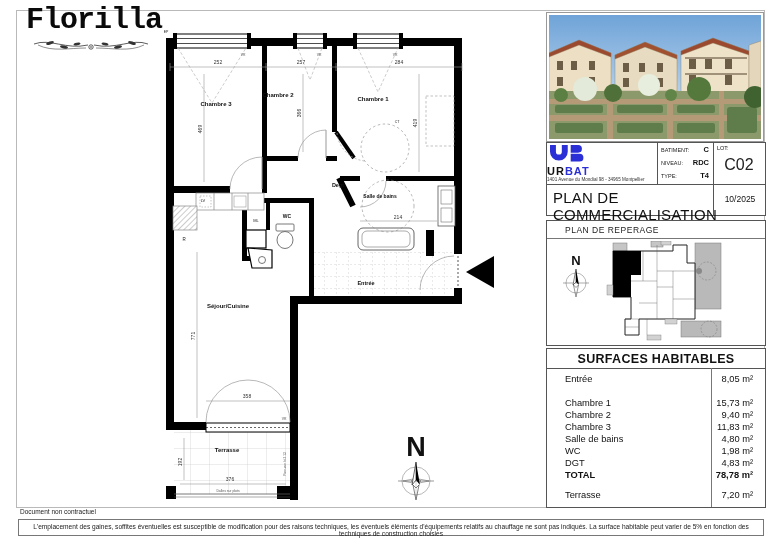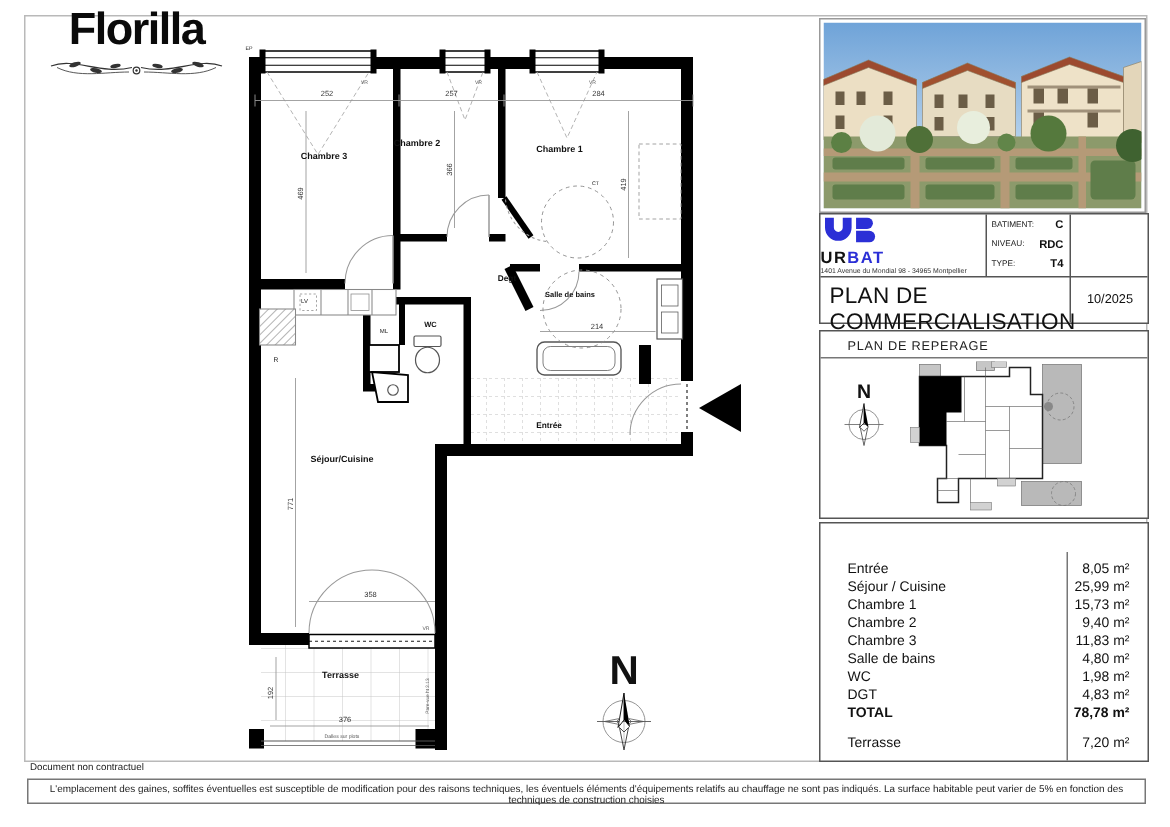--- a/index.html
+++ b/index.html
@@ -3,21 +3,21 @@
 <meta charset="utf-8">
 <style>
   html,body{margin:0;padding:0;background:#fff;}
   #page{position:relative;width:780px;height:551px;background:#fff;overflow:hidden;
         font-family:"Liberation Sans",sans-serif;color:#111;}
   .abs{position:absolute;}
   
   #outer-border{left:16px;top:10px;width:747px;height:496px;border:1px solid #b9b9b9;}
   
   #brand{left:26px;top:4px;width:130px;text-align:center;}
-  #brand .name{font-family:Liberation Sans, sans-serif;font-weight:bold;font-size:30px;letter-spacing:-1px;color:#0a0a0a;line-height:32px;}
+  #brand .name{font-family:Liberation Mono, monospace;font-weight:bold;font-size:30px;letter-spacing:-1px;color:#0a0a0a;line-height:32px;}
   
   .rbox{border:1px solid #555;background:#fff;}
   #photo-box{left:546px;top:12px;width:218px;height:130px;border:1px solid #999;padding:2px;box-sizing:border-box;}
   #titleblock{left:546px;top:142px;width:218px;height:72px;}
   #tb-row1{position:absolute;left:0;top:0;width:100%;height:41px;border-bottom:1px solid #555;}
   #tb-logo-cell{position:absolute;left:0;top:0;width:110px;height:41px;border-right:1px solid #555;text-align:left;}
   #tb-logo-cell .urbat-word{font-size:11px;font-weight:bold;letter-spacing:1px;line-height:10px;}
   #tb-logo-cell .urbat-word .ur{color:#111;} #tb-logo-cell .urbat-word .bat{color:#2b2fd6;}
   #tb-logo-cell .addr{font-size:4.6px;color:#333;margin-top:1px;}
   #tb-fields{position:absolute;left:110px;top:0;width:56px;height:41px;border-right:1px solid #555;font-size:5.5px;}
@@ -359,20 +359,24 @@
         </div>
         <div class="fieldrow">
           <span class="lab">NIVEAU:</span>
           <span class="val">RDC</span>
         </div>
         <div class="fieldrow">
           <span class="lab">TYPE:</span>
           <span class="val">T4</span>
         </div>
       </div>
+      <div id="tb-lot">
+        <span class="lotlab">LOT:</span>
+        <span class="lotval">C02</span>
+      </div>
     </div>
     <div id="tb-row2">
       <span id="tb-plan-title">PLAN DE COMMERCIALISATION</span>
       <div id="tb-date-cell">
         <span>10/2025</span>
       </div>
     </div>
   </div>
 
   <div class="abs rbox" id="reperage-box">
@@ -422,29 +426,28 @@
           <rect x="70" y="78" width="12" height="5"></rect>
       </g>
 
       <circle cx="112" cy="30" r="9" fill="none" stroke="#777" stroke-width="0.5" stroke-dasharray="2 1.5"></circle>
       <circle cx="114" cy="88" r="8" fill="none" stroke="#777" stroke-width="0.5" stroke-dasharray="2 1.5"></circle>
       <circle cx="104" cy="30" r="3" fill="#888"></circle>
     </svg>
   </div>
 
   <div class="abs rbox" id="surfaces-box">
+    <div id="surf-title">
+      <span>SURFACES HABITABLES</span>
+    </div>
     <div id="surf-body">
       <div id="surf-divider"></div>
       <div class="srow" style="top:6px">
           <span class="sl">Entrée</span>
           <span class="sv">8,05 m²</span>
-        </div>
-      <div class="srow" style="top:18px">
-          <span class="sl">Séjour / Cuisine</span>
-          <span class="sv">25,99 m²</span>
         </div>
       <div class="srow" style="top:30px">
           <span class="sl">Chambre 1</span>
           <span class="sv">15,73 m²</span>
         </div>
       <div class="srow" style="top:42px">
           <span class="sl">Chambre 2</span>
           <span class="sv">9,40 m²</span>
         </div>
       <div class="srow" style="top:54px">

